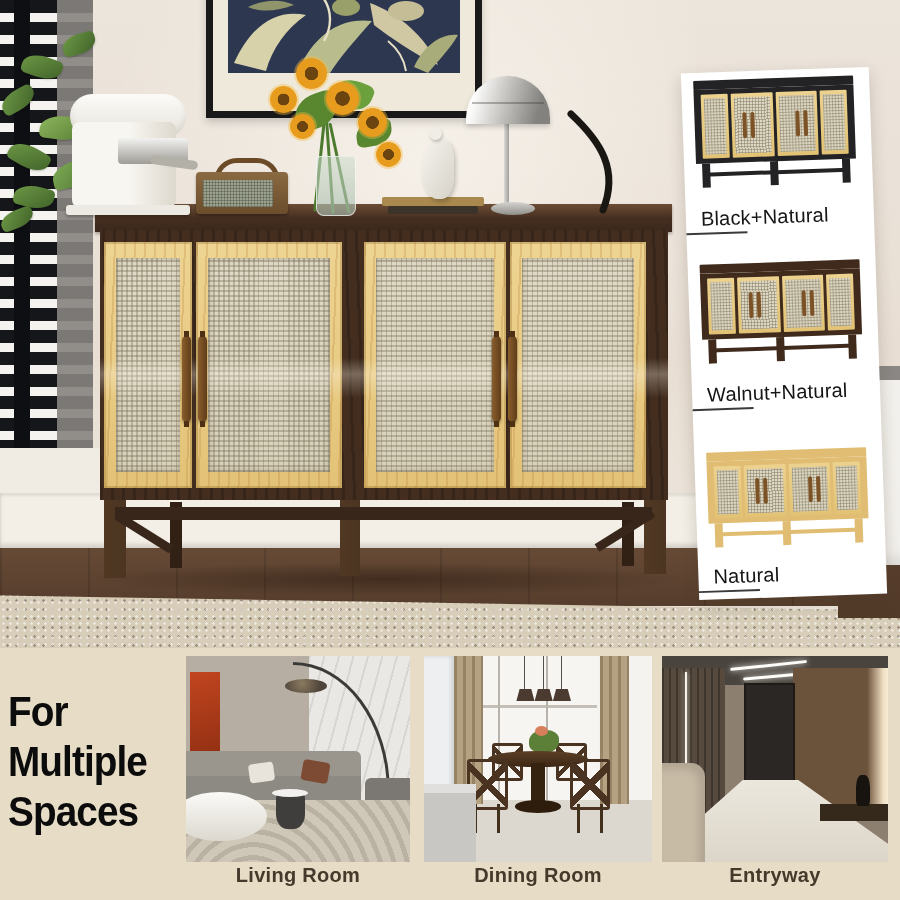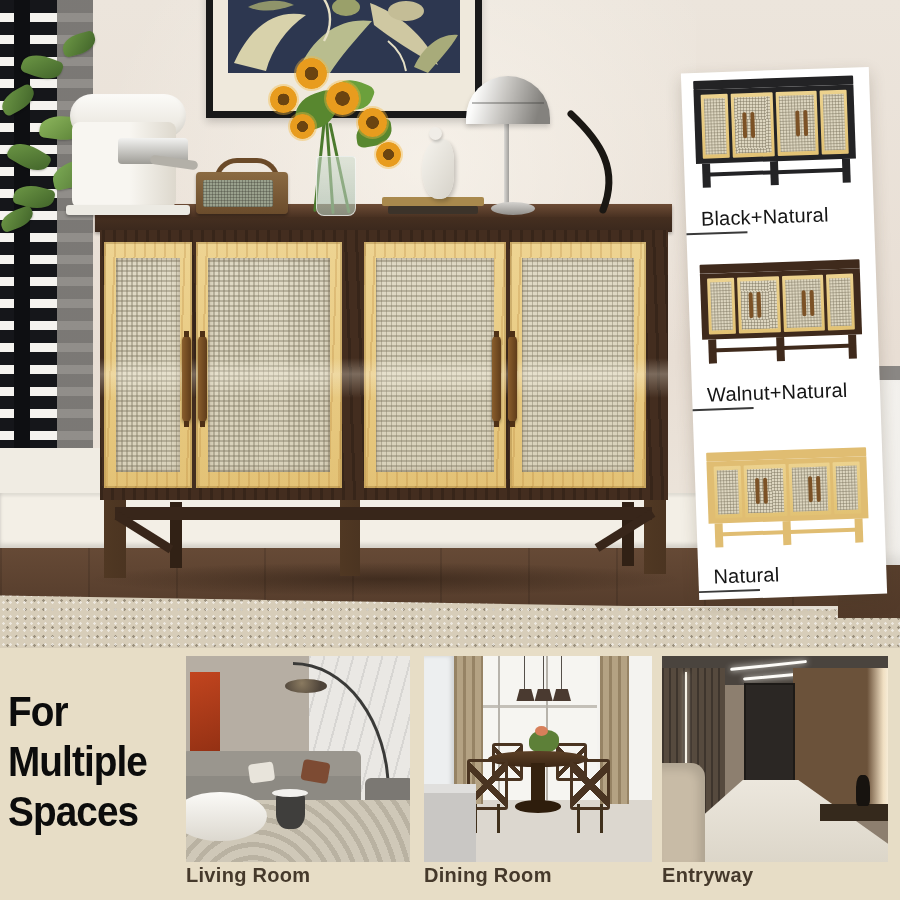--- a/index.html
+++ b/index.html
@@ -132,21 +132,21 @@
   .mc-h{position:absolute;width:4px;height:26px;top:24px;background:#7c5226;border-radius:2px;}
   .mc-legs{position:relative;height:28px;}
   .mc-legs b{position:absolute;top:0;width:8px;height:24px;background:var(--fr);}
   .mc-str{position:absolute;left:8px;right:8px;top:9px;height:4px;background:var(--fr);}
 
   
   .band{left:0;top:648px;width:900px;height:252px;background:var(--band,#e7ddc6);}
   .headline{left:8px;top:686px;width:190px;transform:scaleX(.9);transform-origin:left top;
     font-weight:bold;font-size:43px;line-height:50px;color:var(--headline,#0c0c0c);letter-spacing:-1px;}
   .photo{position:absolute;top:656px;height:206px;overflow:hidden;background:#888;}
-  .room-label{position:absolute;top:864px;height:26px;
+  .room-label{position:absolute;top:864px;height:26px;text-align:center;
     font-size:20px;font-weight:bold;color:var(--roomlabel,#45392b);letter-spacing:.3px;}
 
   
   .lr-wall{inset:0;background:#b6aea3;}
   .lr-marble{left:55%;top:0;width:45%;height:100%;
     background:repeating-linear-gradient(105deg,rgba(150,150,150,.22) 0 2px,transparent 2px 14px),#eae8e4;}
   .lr-art{left:2%;top:8%;width:13%;height:44%;background:linear-gradient(160deg,#c2451f,#8e2e12);}
   .lr-arc{right:9%;top:3%;width:42%;height:62%;border-top:3px solid #3a3a38;border-right:3px solid #3a3a38;
     border-radius:0 100% 0 0;}
   .lr-shade{left:44%;top:11%;width:19%;height:7%;border-radius:50%;

